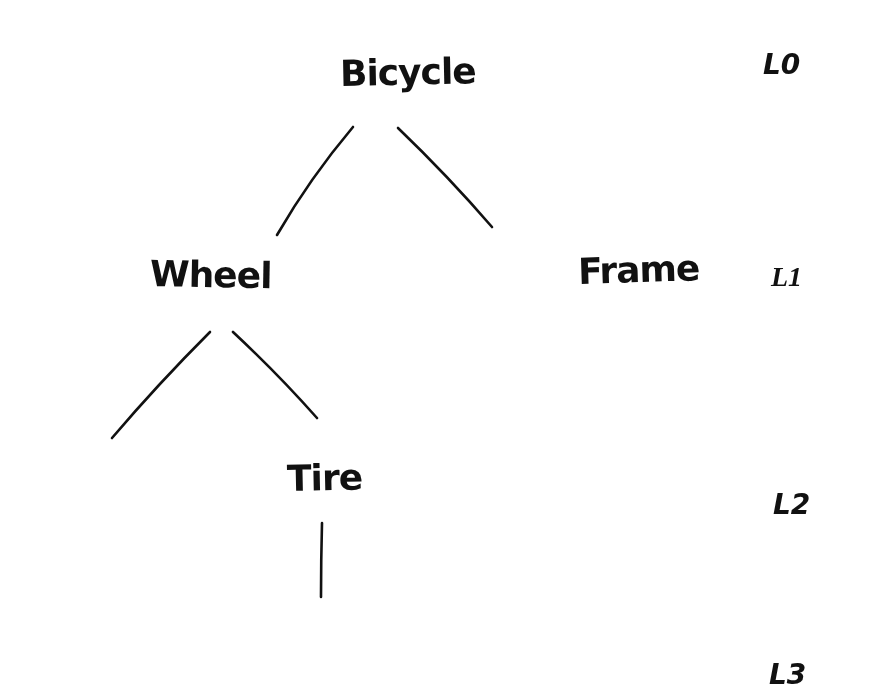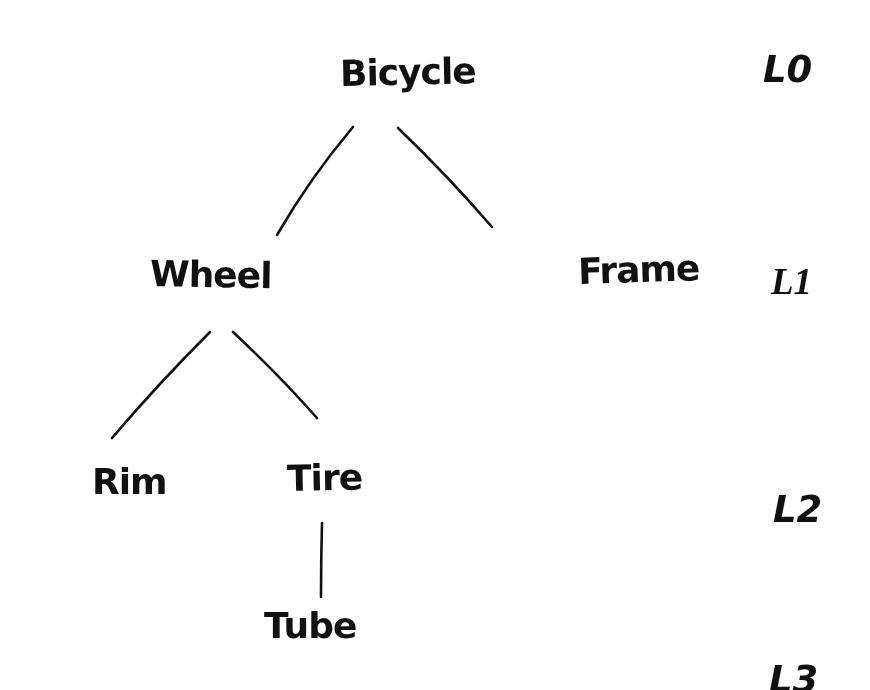--- a/index.html
+++ b/index.html
@@ -33,21 +33,21 @@
     position: absolute;
     font-size: 36px;
     font-weight: 600;
     line-height: 1.1;
     white-space: nowrap;
     letter-spacing: -1px;
     transform-origin: left center;
   }
   .level-label {
     position: absolute;
-    font-size: 37px;
+    font-size: 28px;
     font-weight: 600;
     font-style: italic;
     line-height: 1.1;
     white-space: nowrap;
     letter-spacing: 0px;
   }
   .r-neg1 { transform: rotate(-1.2deg); }
   .r-pos1 { transform: rotate(1deg); }
   .r-neg2 { transform: rotate(-1.8deg); }
 </style>
@@ -63,25 +63,23 @@
     <path d="M233,332 Q278,374 317,418"></path>
     <path d="M322,523 Q321,560 321,597"></path>
   </svg>
 
   <div class="node-label r-neg1" style="left:340px; top:54px;">Bicycle</div>
 
   <div class="node-label r-pos1" style="left:150px; top:254px;">Wheel</div>
 
   <div class="node-label r-neg2" style="left:578px; top:252px;">Frame</div>
 
-  <div class="node-label" style="left:92px; top:462px;">Rim</div>
 
   <div class="node-label r-neg1" style="left:287px; top:459px;">Tire</div>
 
-  <div class="node-label" style="left:264px; top:606px;">Tube</div>
 
   <div class="level-label" style="left:763px; top:50px;">L0</div>
 
   <div class="level-label" style="left:771px; top:262px;font-family:Liberation Serif, serif;">L1</div>
 
   <div class="level-label" style="left:773px; top:461px;margin-top:29px;">L2</div>
 
   <div class="level-label" style="left:769px; top:612px;margin-top:48px;">L3</div>
 
 </div>

